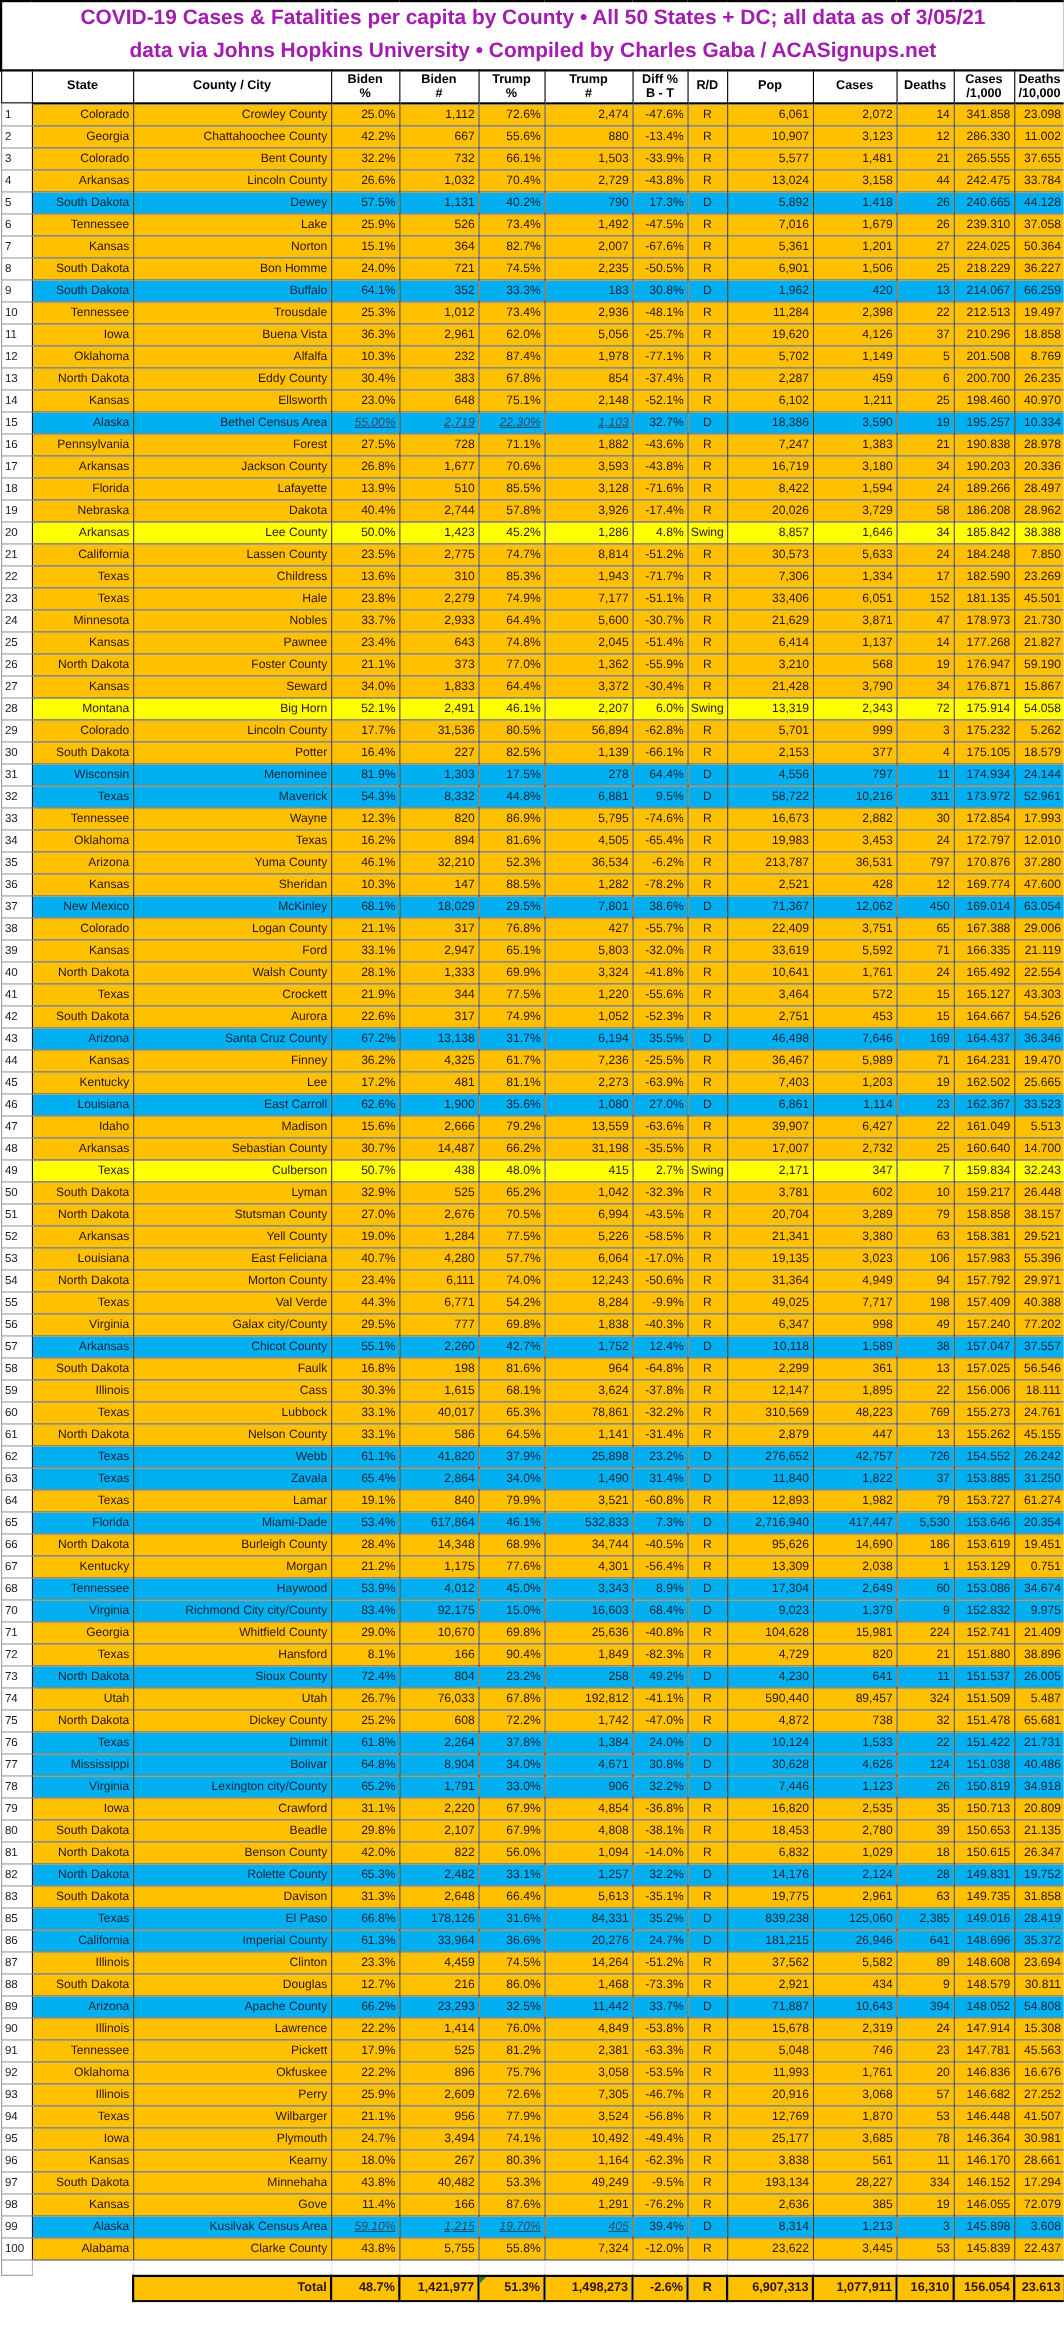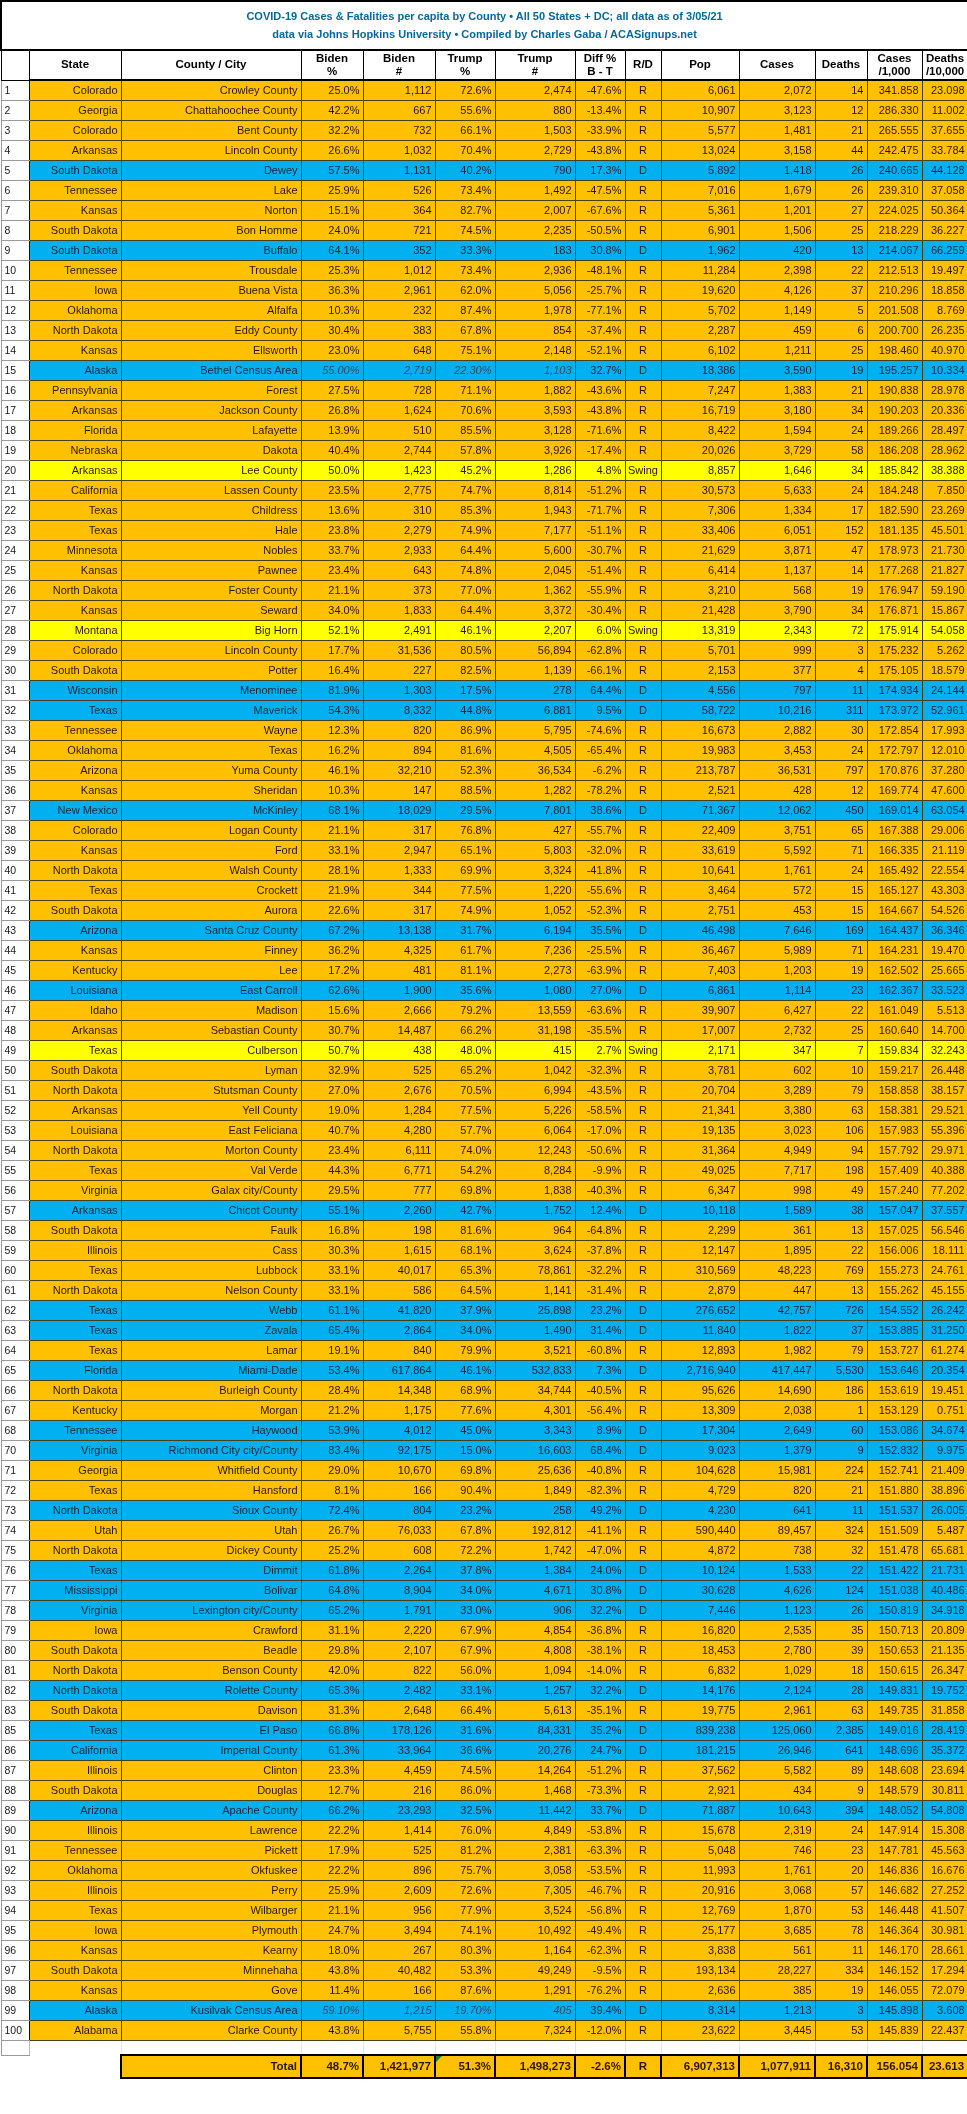--- a/index.html
+++ b/index.html
@@ -2,40 +2,40 @@
 <html><head>
 <meta charset="utf-8">
 <style>
   html,body{margin:0;padding:0;background:#ffffff;}
   body{font-family:"Liberation Sans","DejaVu Sans",sans-serif;width:967px;}
   table{border-collapse:collapse;table-layout:fixed;width:967px;}
   td,th{overflow:hidden;white-space:nowrap;padding:0;}
 
   
   .title-cell{background:#ffffff;border:2px solid #000;text-align:center;vertical-align:middle;height:47px;}
-  .title-line{font-weight:bold;font-size:11px;color:#0369a1;line-height:1.6;}
+  .title-line{font-weight:bold;font-size:19px;color:#a21caf;line-height:1.6;}
 
   
   thead th{background:#ffffff;border:1px solid #000;border-bottom:2px solid #000;
            font-weight:bold;font-size:11.5px;color:#000;text-align:center;
            vertical-align:middle;white-space:pre-line;height:28px;line-height:1.15;}
   thead th.c0{border:1px solid #000;}
 
   
   tbody td{height:19px;font-size:11px;line-height:19px;border:1px solid #4a3c14;
            color:#2b1502;text-align:right;padding-right:3px;}
   tbody td.c0{background:#ffffff;color:#1a1a1a;text-align:left;padding-left:3px;padding-right:0;
               border:1px solid #9a9a9a;border-right:1px solid #000;font-size:10.5px;}
   tbody td.c8{text-align:center;padding-right:0;}
   .row-r td{background:#FFC000;}
   .row-d td{background:#00B0F0;}
   .row-d td{color:#0d2538;}
   .row-s td{background:#FFFF00;}
   .row-r td.c0,.row-d td.c0,.row-s td.c0{background:#ffffff;color:#1a1a1a;}
-  .est .c3,.est .c4,.est .c5,.est .c6{font-style:italic;color:#2c4a63;}
+  .est .c3,.est .c4,.est .c5,.est .c6{font-style:italic;color:#2c4a63;text-decoration:underline;}
 
   
   .gap td{height:13px;background:#ffffff;border:none;border-right:1px solid #e8e8e8;}
   .gap td.c0{border-right:1px solid #bdbdbd;}
 
   
   .total td{height:21px;background:#FFC000;border:2px solid #000;font-weight:bold;
             font-size:11.5px;line-height:21px;color:#2b1502;text-align:right;padding-right:3px;}
   .total td.blank{background:#ffffff;border:none;border-bottom:1px solid #fff;}
   .total td.label{text-align:right;}
@@ -350,21 +350,21 @@
         <td class="c10">1,383</td>
         <td class="c11">21</td>
         <td class="c12">190.838</td>
         <td class="c13">28.978</td>
       </tr>
       <tr class="row-r">
         <td class="c0">17</td>
         <td class="c1">Arkansas</td>
         <td class="c2">Jackson County</td>
         <td class="c3">26.8%</td>
-        <td class="c4">1,624</td>
+        <td class="c4">1,677</td>
         <td class="c5">70.6%</td>
         <td class="c6">3,593</td>
         <td class="c7">-43.8%</td>
         <td class="c8">R</td>
         <td class="c9">16,719</td>
         <td class="c10">3,180</td>
         <td class="c11">34</td>
         <td class="c12">190.203</td>
         <td class="c13">20.336</td>
       </tr>

